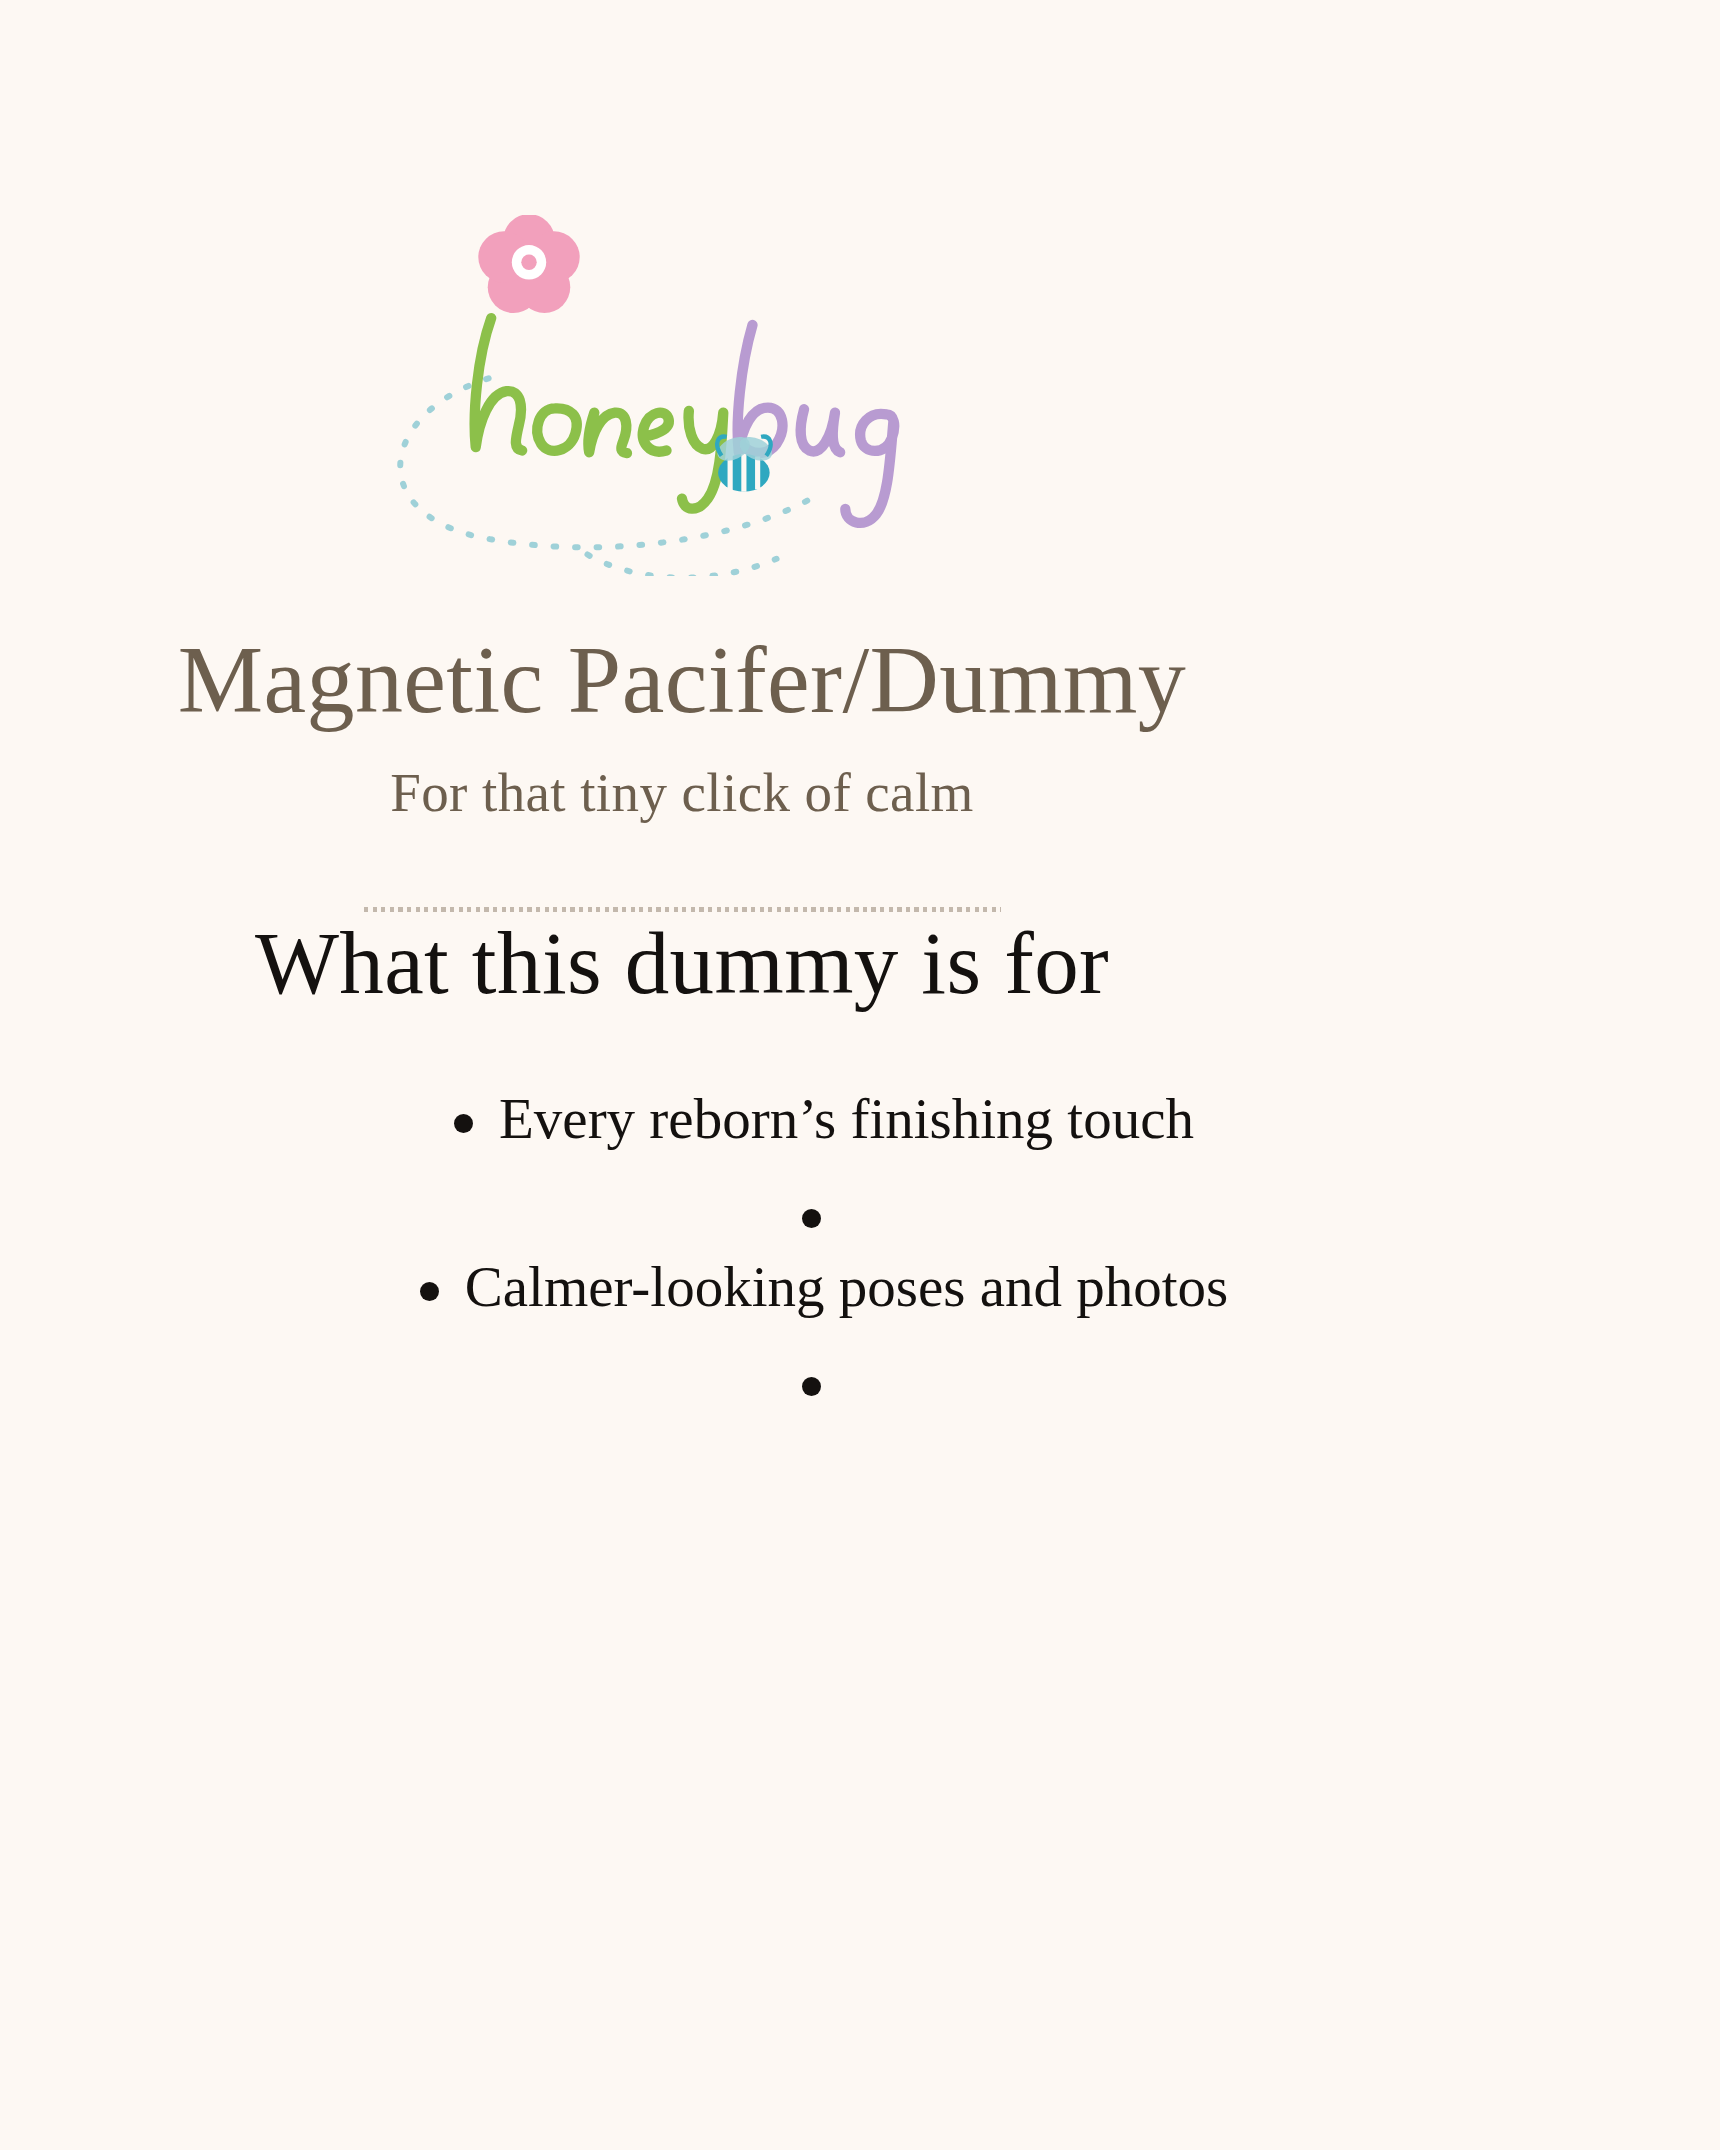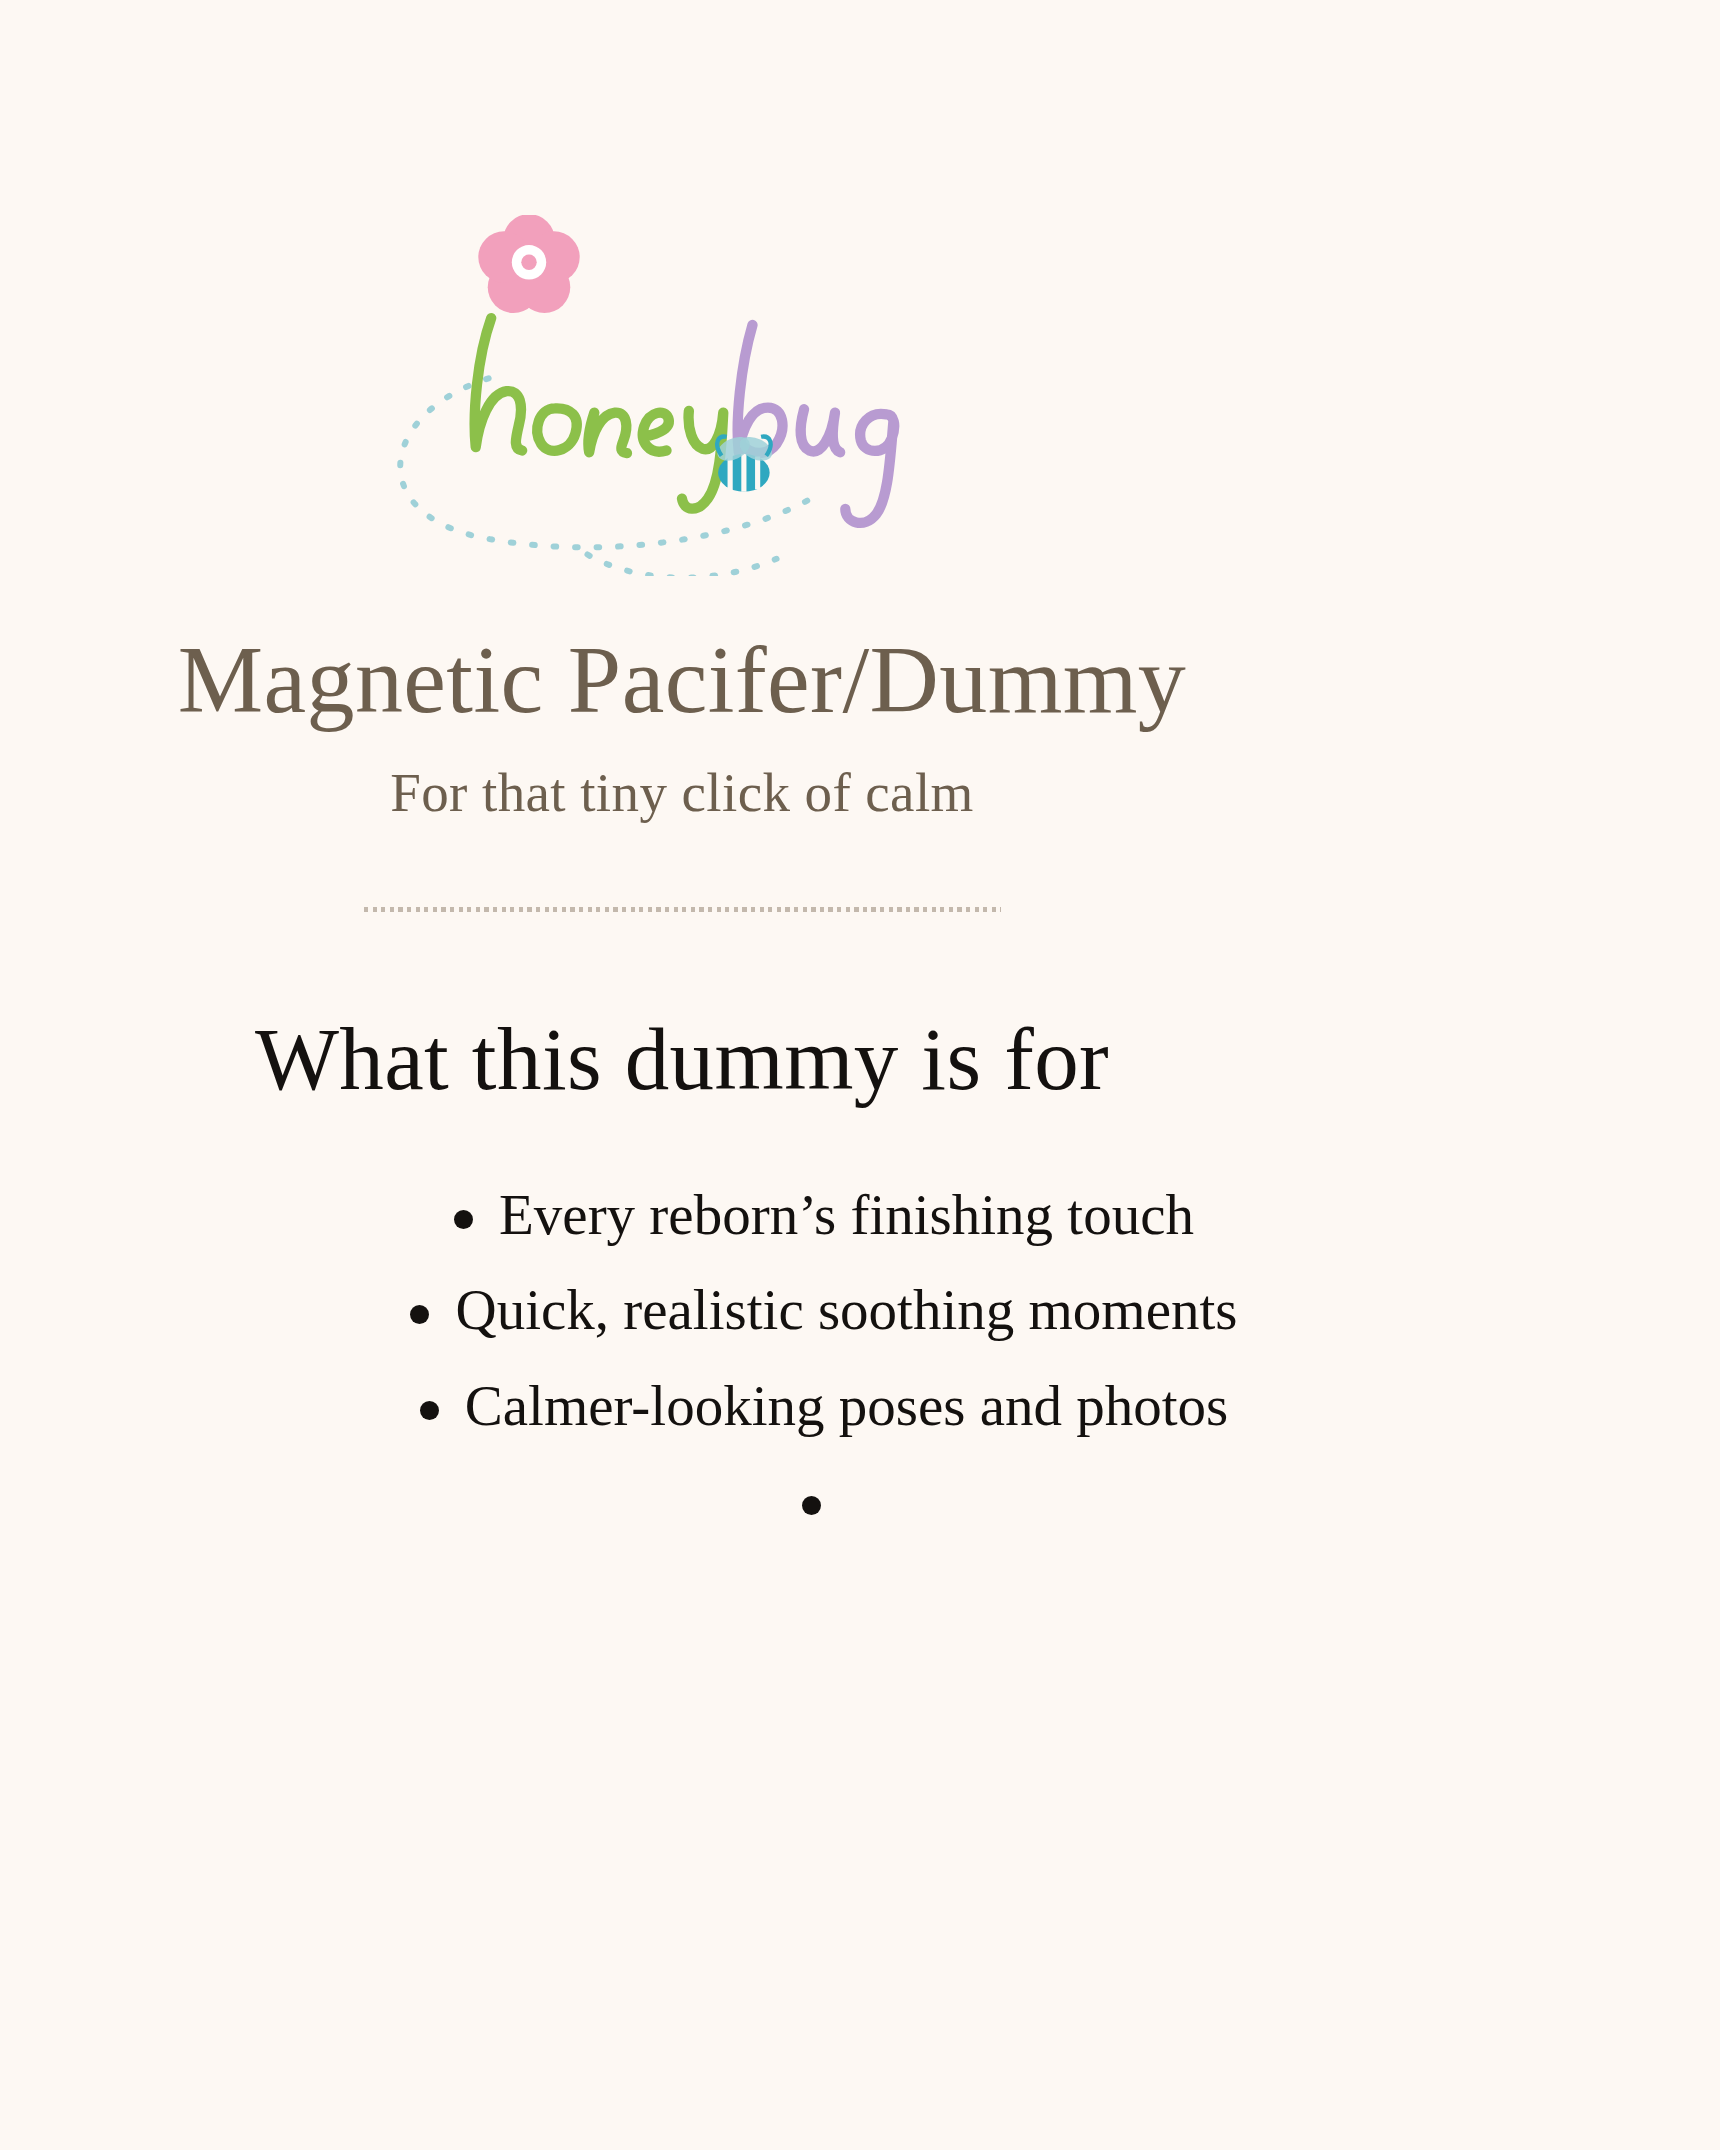--- a/index.html
+++ b/index.html
@@ -66,21 +66,20 @@
       #b9ada0 0px,
       #b9ada0 4.3px,
       rgba(0,0,0,0) 4.3px,
       rgba(0,0,0,0) 8.6px
     );
     opacity: 0.85;
   }
 
   
   .section-heading {
-    margin-top: 96px;
     font-family: "Liberation Serif", serif;
     font-size: 89px;
     color: #14110f;
     text-align: right;
     font-weight: 400;
     letter-spacing: 0.4px;
   }
 
   
   .bullets {
@@ -174,21 +173,20 @@
 
   <div class="section-heading">What this dummy is for</div>
 
   <ul class="bullets">
     <li>
       <span class="bullet-dot"></span>
       <span class="bullet-text">Every reborn’s finishing touch</span>
     </li>
     <li>
       <span class="bullet-dot"></span>
-      <span class="bullet-text">Quick, realistic soothing moments</span>
     </li>
     <li>
       <span class="bullet-dot"></span>
       <span class="bullet-text">Calmer-looking poses and photos</span>
     </li>
     <li>
       <span class="bullet-dot"></span>
     </li>
   </ul>
 

